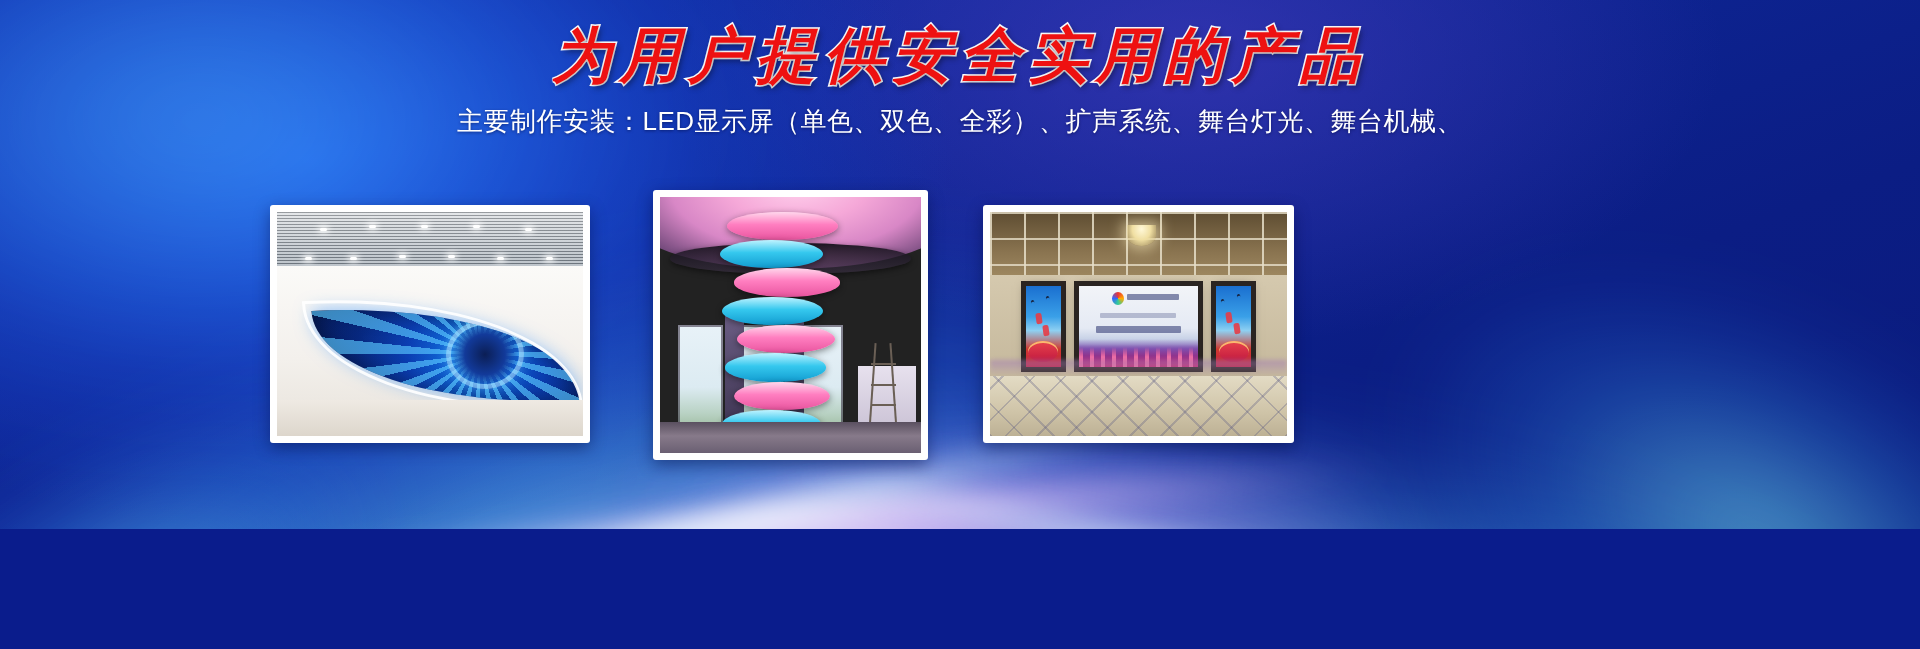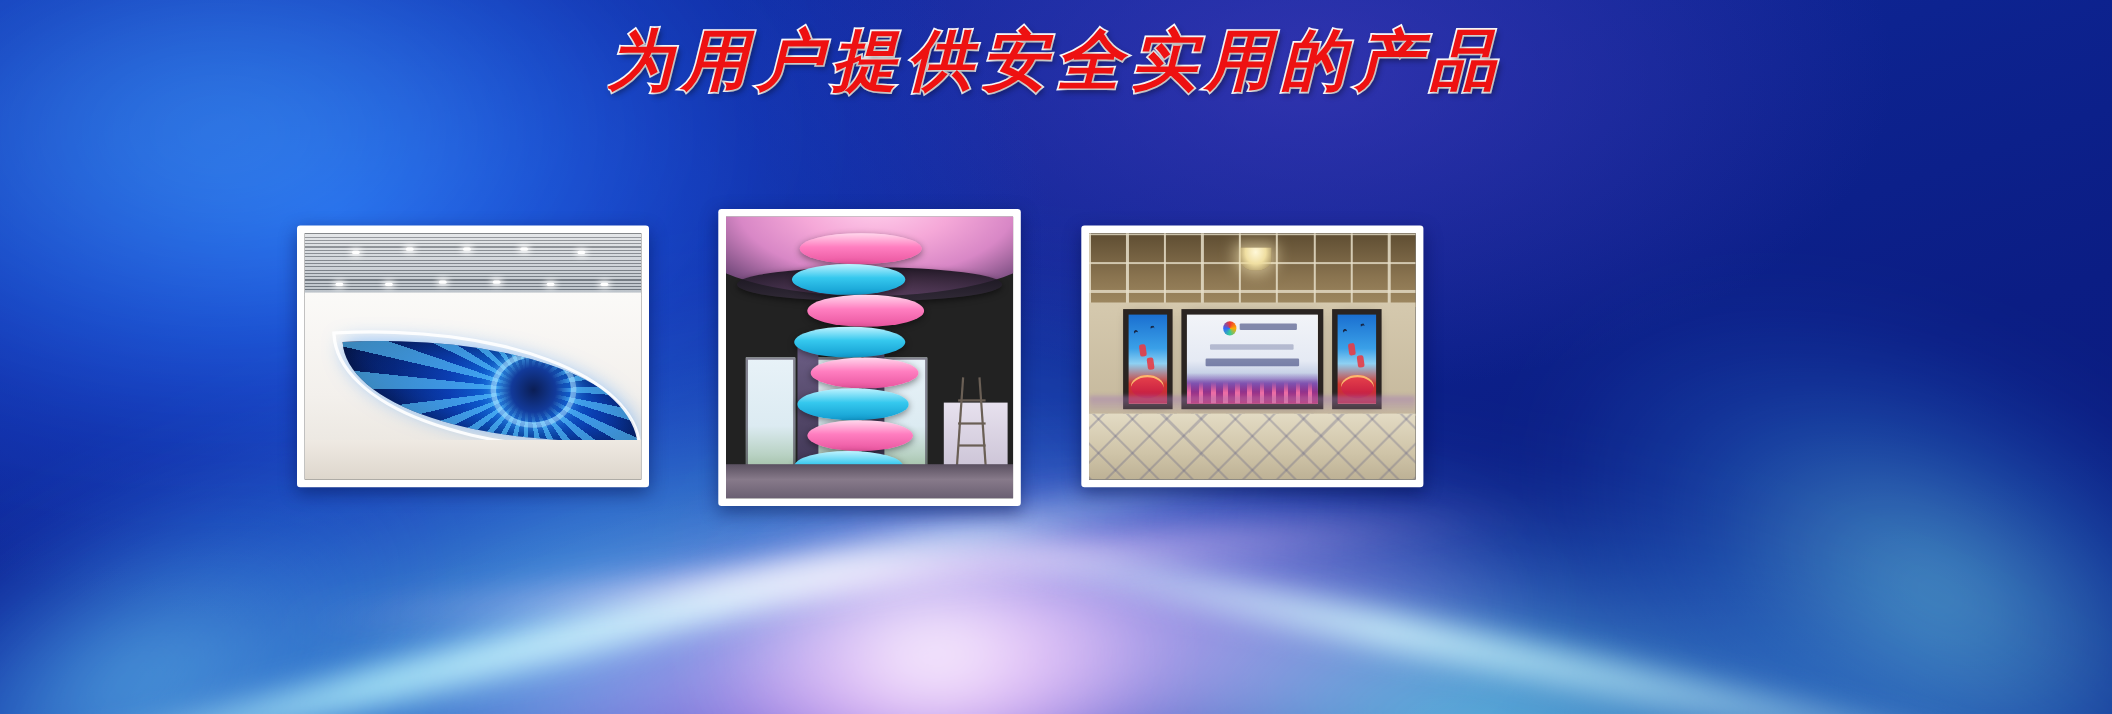--- a/index.html
+++ b/index.html
@@ -5,21 +5,21 @@
   * { margin:0; padding:0; box-sizing:border-box; }
   html,body { width:1920px; height:649px; overflow:hidden; }
   body {
     font-family:"Liberation Sans","DejaVu Sans",sans-serif;
     background:#0a1c8c;
   }
 
   
   .banner {
     position:relative;
-    width:1920px; height:649px;
+    width:1920px; height:529px;
     overflow:hidden;
     background:
       radial-gradient(ellipse 900px 520px at 16% 30%, rgba(26,86,230,0.95) 0%, rgba(20,60,190,0.55) 45%, rgba(12,34,140,0) 72%),
       radial-gradient(ellipse 760px 420px at 62% 10%, rgba(70,60,190,0.60) 0%, rgba(30,34,150,0) 70%),
       linear-gradient(160deg,#0f2fa8 0%,#102a9e 22%,#0d2390 48%,#0b1d84 70%,#0a1a7c 100%);
   }
 
   
   .aur {
     position:absolute; pointer-events:none;
@@ -326,20 +326,21 @@
   <div class="aur aur-d"></div>
   <div class="ray ray-1"></div>
   <div class="ray ray-2"></div>
   <div class="ray ray-3"></div>
 
   <div class="headline-wrap">
     <h1 class="headline">为用户提供安全实用的产品</h1>
   </div>
 
   <div class="subtitle">
+    <span class="ln">主要制作安装：LED显示屏（单色、双色、全彩）、扩声系统、舞台灯光、舞台机械、</span>
   </div>
 
   <div class="cards">
 
     <div class="card card-1">
       <div class="photo p1">
         <div class="ceiling"></div>
         <div class="ceil-shade"></div>
         <div class="lamp" style="left:14%;top:7%"></div>
         <div class="lamp" style="left:30%;top:6%"></div>

